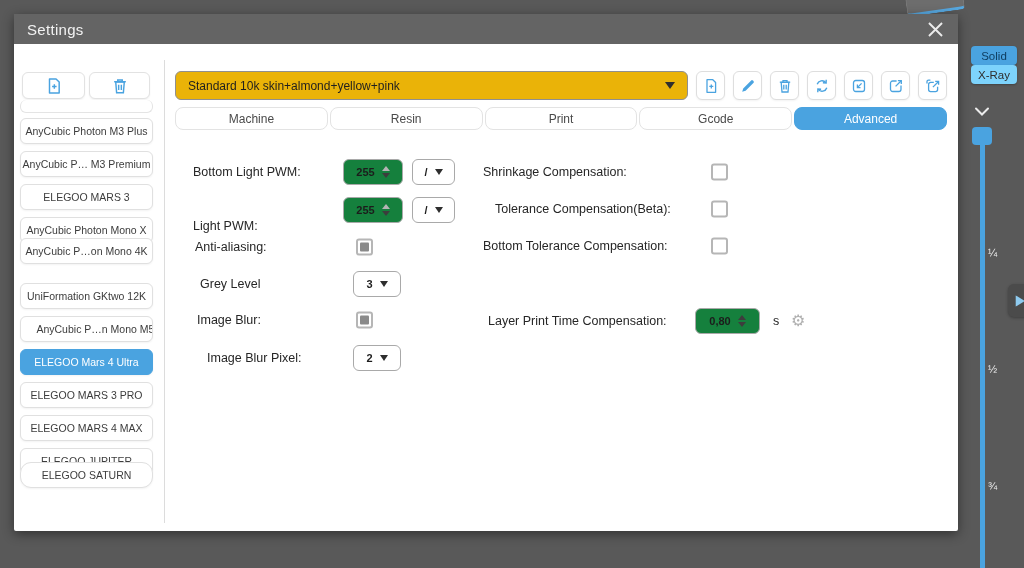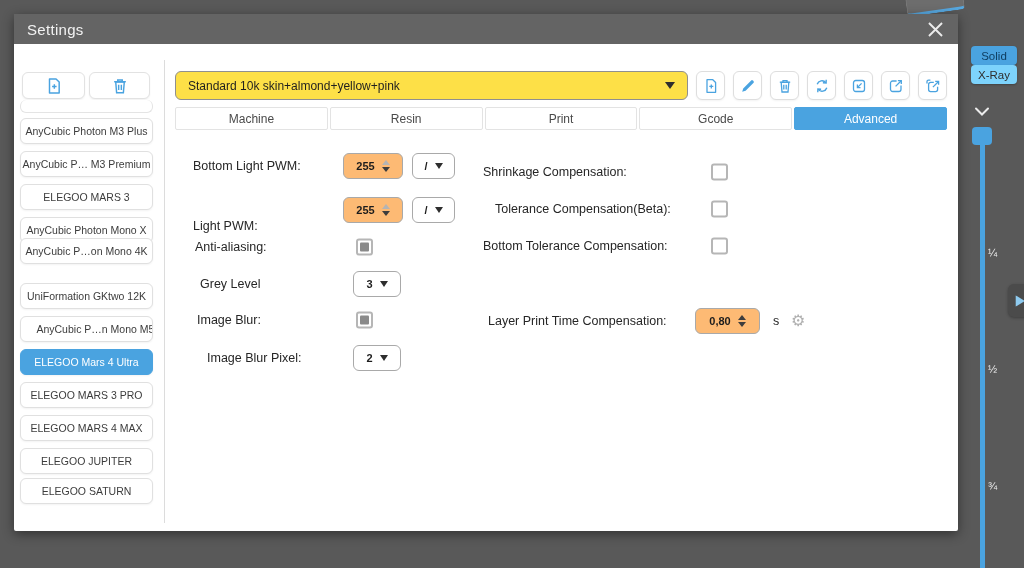--- a/index.html
+++ b/index.html
@@ -24,39 +24,39 @@
   .partial-item { position:absolute; left:6px; top:86px; width:133px; height:13px;
     border:1px solid #e4e4e4; border-radius:6px; border-top:none; background:#fff; }
   .p-item { position:absolute; left:6px; width:133px; height:26px; background:#fff;
     border:1px solid #e0e0e0; border-radius:6px; display:flex; align-items:center; justify-content:center;
     font-size:10.5px; color:#3c3c3c; white-space:nowrap; overflow:hidden; box-shadow:0 1px 2px rgba(0,0,0,.05); cursor:pointer; }
   .p-item.sel { background:#4aa3e0; border-color:#4aa3e0; color:#fff; }
   .v-divider { position:absolute; left:150px; top:46px; bottom:8px; width:1px; background:#dcdcdc; }
 
   
   .profile-select { position:absolute; left:161px; top:57px; width:513px; height:29px;
-    border:1px solid #8f8f8f; border-radius:6px; background:#fde047; display:flex; align-items:center;
+    border:1px solid #8f8f8f; border-radius:6px; background:#eab308; display:flex; align-items:center;
     padding:0 12px; font-size:12px; color:#1f1f1f; cursor:pointer; }
   .profile-select .caret { margin-left:auto; }
   .caret { width:0; height:0; border-left:5px solid transparent; border-right:5px solid transparent; border-top:7px solid #2e2e2e; }
   .icon-bar { position:absolute; left:682px; top:57px; width:251px; height:29px; display:flex; justify-content:space-between; }
   .icon-btn { width:29px; height:29px; background:#fff; border:1px solid #dedede; border-radius:6px;
     display:flex; align-items:center; justify-content:center; box-shadow:0 1px 2px rgba(0,0,0,.05); cursor:pointer; }
 
   
   .tabs { position:absolute; left:161px; top:93px; width:772px; height:23px; display:flex; gap:2px; }
-  .tab { flex:1; background:#fff; border:1px solid #e3e3e3; border-radius:2px; display:flex;
+  .tab { flex:1; background:#fff; border:1px solid #e3e3e3; border-radius:8px; display:flex;
     align-items:center; justify-content:center; font-size:12px; color:#4a4a4a; cursor:pointer; }
   .tab.active { background:#4aa3e0; border-color:#4aa3e0; color:#fff; }
 
   
   .frow { position:absolute; left:0; right:0; height:26px; }
   .flabel { position:absolute; top:50%; transform:translateY(-50%); font-size:12.5px; color:#262626; white-space:nowrap; }
   .fctl { position:absolute; top:50%; transform:translateY(-50%); display:flex; align-items:center; }
-  .spin { width:60px; height:26px; border:1px solid #a9a9a9; border-radius:6px; background:#fdba74;
+  .spin { width:60px; height:26px; border:1px solid #a9a9a9; border-radius:6px; background:#15803d;
     display:flex; align-items:center; justify-content:center; gap:7px; }
   .spin .val { font-size:11px; font-weight:bold; color:#1c1c1c; }
   .spin-arrows { display:flex; flex-direction:column; align-items:center; gap:2px; }
   .tri-up { width:0; height:0; border-left:4px solid transparent; border-right:4px solid transparent; border-bottom:5px solid #3d3d3d; }
   .tri-dn { width:0; height:0; border-left:4px solid transparent; border-right:4px solid transparent; border-top:5px solid #3d3d3d; }
   .spin.max .tri-up { border-bottom-color:#b4b4b4; }
   .drop { height:26px; border:1px solid #a9a9a9; border-radius:6px; background:#fff;
     display:flex; align-items:center; justify-content:center; gap:7px; cursor:pointer; }
   .drop .val { font-size:11px; font-weight:bold; color:#1c1c1c; }
   .drop .caret { border-top-width:6px; border-left-width:4.5px; border-right-width:4.5px; }
@@ -116,21 +116,21 @@
   <div class="p-item" style="top:137px;">AnyCubic P… M3 Premium</div>
   <div class="p-item" style="top:170px;">ELEGOO MARS 3</div>
   <div class="p-item" style="top:203px;">AnyCubic Photon Mono X</div>
   <div class="p-item" style="top:224px;">AnyCubic P…on Mono 4K</div>
   <div class="p-item" style="top:269px;">UniFormation GKtwo 12K</div>
   <div class="p-item" style="top:302px;padding-left:23px;">AnyCubic P…n Mono M5s</div>
   <div class="p-item sel" style="top:335px;">ELEGOO Mars 4 Ultra</div>
   <div class="p-item" style="top:368px;">ELEGOO MARS 3 PRO</div>
   <div class="p-item" style="top:401px;">ELEGOO MARS 4 MAX</div>
   <div class="p-item" style="top:434px;">ELEGOO JUPITER</div>
-  <div class="p-item" style="top:464px;">ELEGOO SATURN</div>
+  <div class="p-item" style="top:448px;border-radius:11px;">ELEGOO SATURN</div>
 
   <div class="v-divider"></div>
 
   <div class="profile-select">
     <span>Standard 10k skin+almond+yellow+pink</span>
     <span class="caret"></span>
   </div>
   <div class="icon-bar">
     <div class="icon-btn">
       <svg width="16" height="16" viewBox="0 0 16 16" fill="none" stroke="#4aa3e0" stroke-width="1.3" stroke-linejoin="round">
@@ -184,21 +184,21 @@
   </div>
 
   <div class="tabs">
     <div class="tab">Machine</div>
     <div class="tab">Resin</div>
     <div class="tab">Print</div>
     <div class="tab">Gcode</div>
     <div class="tab active">Advanced</div>
   </div>
 
-  <div class="frow" style="top:139px;">
+  <div class="frow" style="top:145px;">
     <span class="flabel" style="left:179px;">Bottom Light PWM:</span>
     <div class="fctl" style="left:329px;">
       <div class="spin max">
         <span class="val">255</span>
         <span class="spin-arrows">
             <span class="tri-up"></span>
             <span class="tri-dn"></span>
           </span>
       </div>
     </div>

